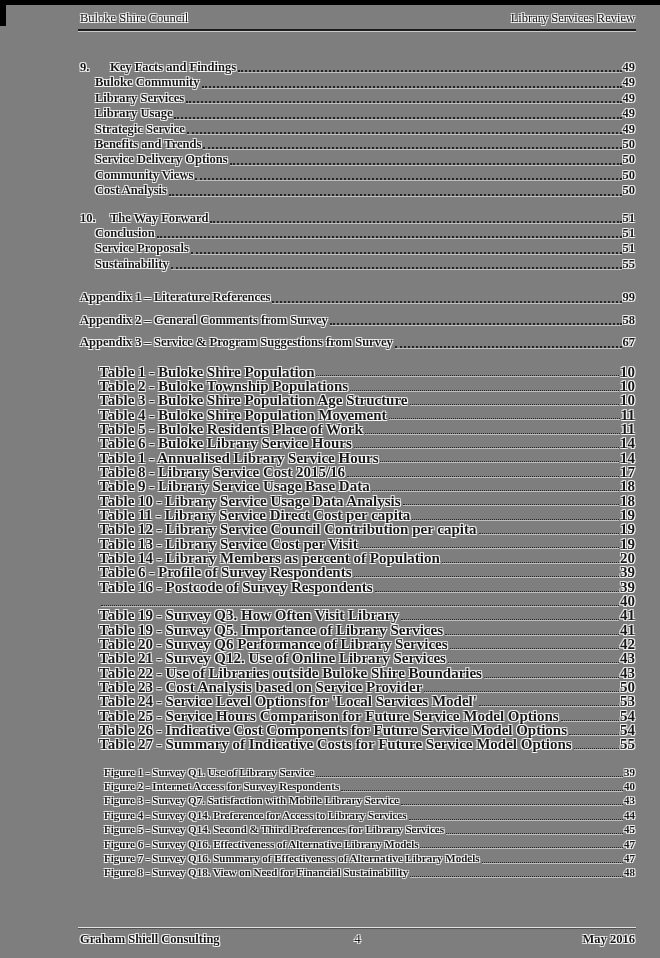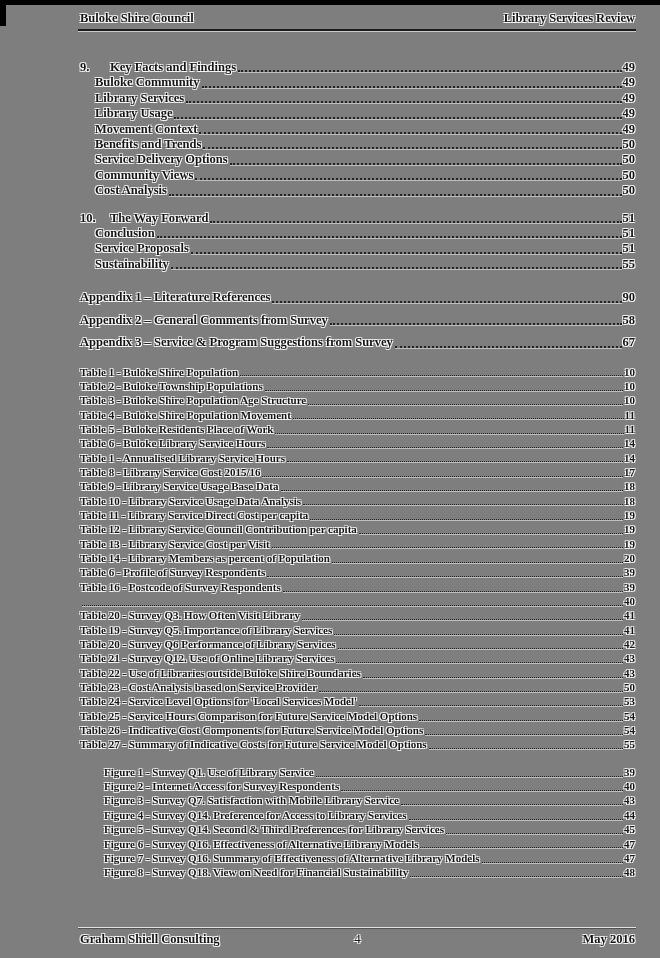--- a/index.html
+++ b/index.html
@@ -11,21 +11,21 @@
     
     text-shadow:-1px -1px 0 rgba(255,255,255,.80), 1px -1px 0 rgba(255,255,255,.80),
                 -1px 1px 0 rgba(255,255,255,.92), 1px 1px 0 rgba(255,255,255,.92);
   }
   .scan-top { position:absolute; top:0; left:0; width:660px; height:5px; background:#000; }
   .scan-corner { position:absolute; top:0; left:0; width:6px; height:26px; background:#000; }
 
   .hdr {
     position:absolute; top:11px; left:80px; right:25px;
     display:flex; justify-content:space-between;
-    font-size:12.5px; font-weight:bold;text-align:center;
+    font-size:12.5px; font-weight:normal;text-align:center;
   }
   .hdr-rule {
     position:absolute; top:29px; left:78px; right:24px; height:2px;
     background:#1b1b1b; box-shadow:0 1px 0 rgba(255,255,255,.6);
   }
 
   .toc { position:absolute; top:60px; left:80px; right:25px; }
 
   .row { display:flex; align-items:baseline; }
   .row .num { width:30px; flex:none; }
@@ -39,21 +39,21 @@
   }
   .pagenum { flex:none; }
 
   .sections { font-size:12.5px; font-weight:bold; }
   .sections .row { line-height:15.4px; }
   .sections .row.gap { margin-top:12px; }
 
   .appendices { margin-top:18px; font-size:12.5px; font-weight:bold; }
   .appendices .row { line-height:15.4px; margin-top:7px; }
 
-  .tables { margin-top:14px; font-size:11px; font-weight:bold; }
+  .tables { margin-top:14px; font-size:15px; font-weight:bold;margin-left:19px; }
   .tables .row { line-height:14.35px; }
   .tables .dots { border-bottom-width:1.8px; margin-bottom:2.5px; }
 
   .figures { margin-top:13px; font-size:11px; font-weight:bold; }
   .figures .row { line-height:14.35px;padding-left:24px; }
   .figures .dots { border-bottom-width:1.8px; margin-bottom:2.5px; }
 
   .ftr-rule {
     position:absolute; left:78px; right:24px; top:927px; height:1px;
     background:#e2e2e2; box-shadow:0 1px 0 rgba(0,0,0,.35);
@@ -99,21 +99,21 @@
           <span class="label">Library Services</span>
           <span class="dots"></span>
           <span class="pagenum">49</span>
         </div>
         <div class="row sub">
           <span class="label">Library Usage</span>
           <span class="dots"></span>
           <span class="pagenum">49</span>
         </div>
         <div class="row sub">
-          <span class="label">Movement Context</span>
+          <span class="label">Strategic Service</span>
           <span class="dots"></span>
           <span class="pagenum">49</span>
         </div>
         <div class="row sub">
           <span class="label">Benefits and Trends</span>
           <span class="dots"></span>
           <span class="pagenum">50</span>
         </div>
         <div class="row sub">
           <span class="label">Service Delivery Options</span>
@@ -149,21 +149,21 @@
         <div class="row sub">
           <span class="label">Sustainability</span>
           <span class="dots"></span>
           <span class="pagenum">55</span>
         </div>
       </div>
     <div class="appendices" id="appendices-list">
         <div class="row">
           <span class="label">Appendix 1 – Literature References</span>
           <span class="dots"></span>
-          <span class="pagenum">90</span>
+          <span class="pagenum">99</span>
         </div>
         <div class="row">
           <span class="label">Appendix 2 – General Comments from Survey</span>
           <span class="dots"></span>
           <span class="pagenum">58</span>
         </div>
         <div class="row">
           <span class="label">Appendix 3 – Service &amp; Program Suggestions from Survey</span>
           <span class="dots"></span>
           <span class="pagenum">67</span>
@@ -248,21 +248,21 @@
         <div class="row">
           <span class="label">Table 16 - Postcode of Survey Respondents</span>
           <span class="dots"></span>
           <span class="pagenum">39</span>
         </div>
         <div class="row">
           <span class="dots"></span>
           <span class="pagenum">40</span>
         </div>
         <div class="row">
-          <span class="label">Table 20 - Survey Q3. How Often Visit Library</span>
+          <span class="label">Table 19 - Survey Q3. How Often Visit Library</span>
           <span class="dots"></span>
           <span class="pagenum">41</span>
         </div>
         <div class="row">
           <span class="label">Table 19 - Survey Q5. Importance of Library Services</span>
           <span class="dots"></span>
           <span class="pagenum">41</span>
         </div>
         <div class="row">
           <span class="label">Table 20 - Survey Q6 Performance of Library Services</span>

